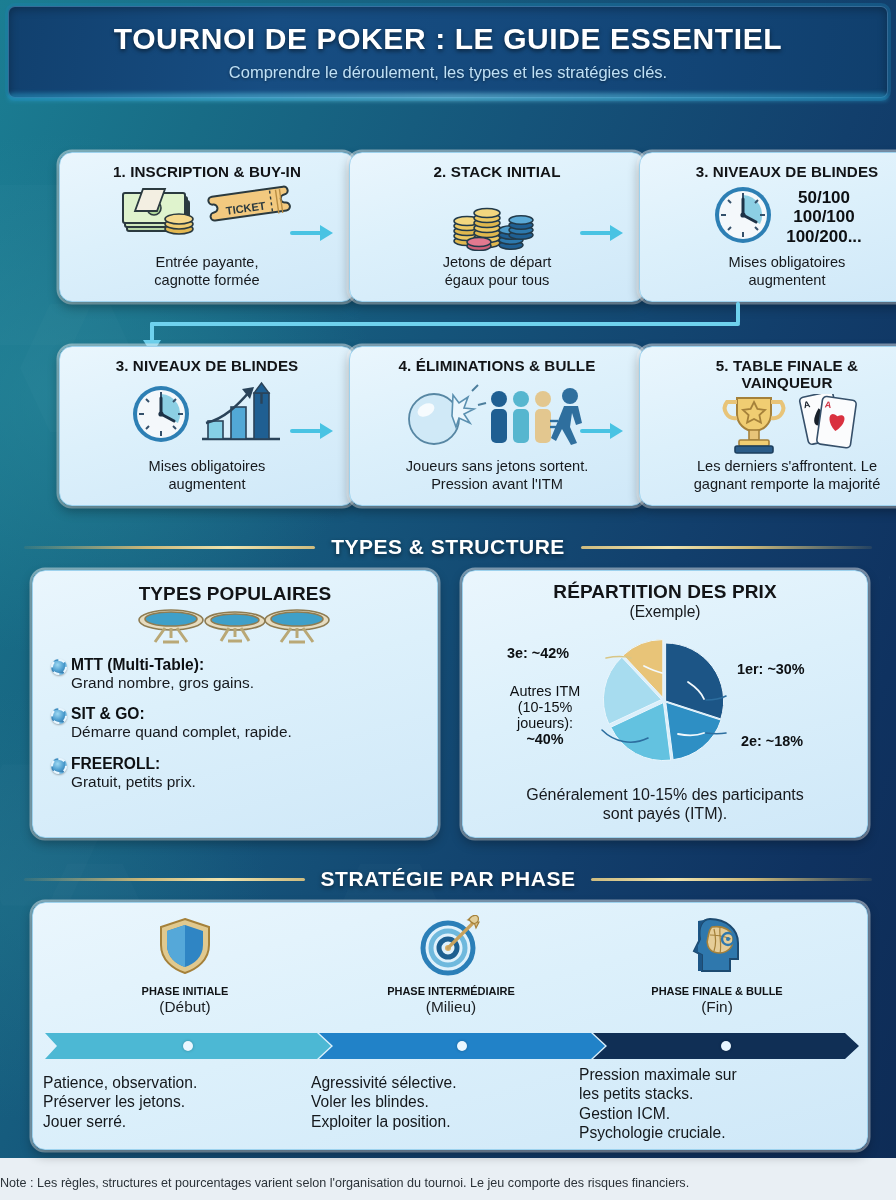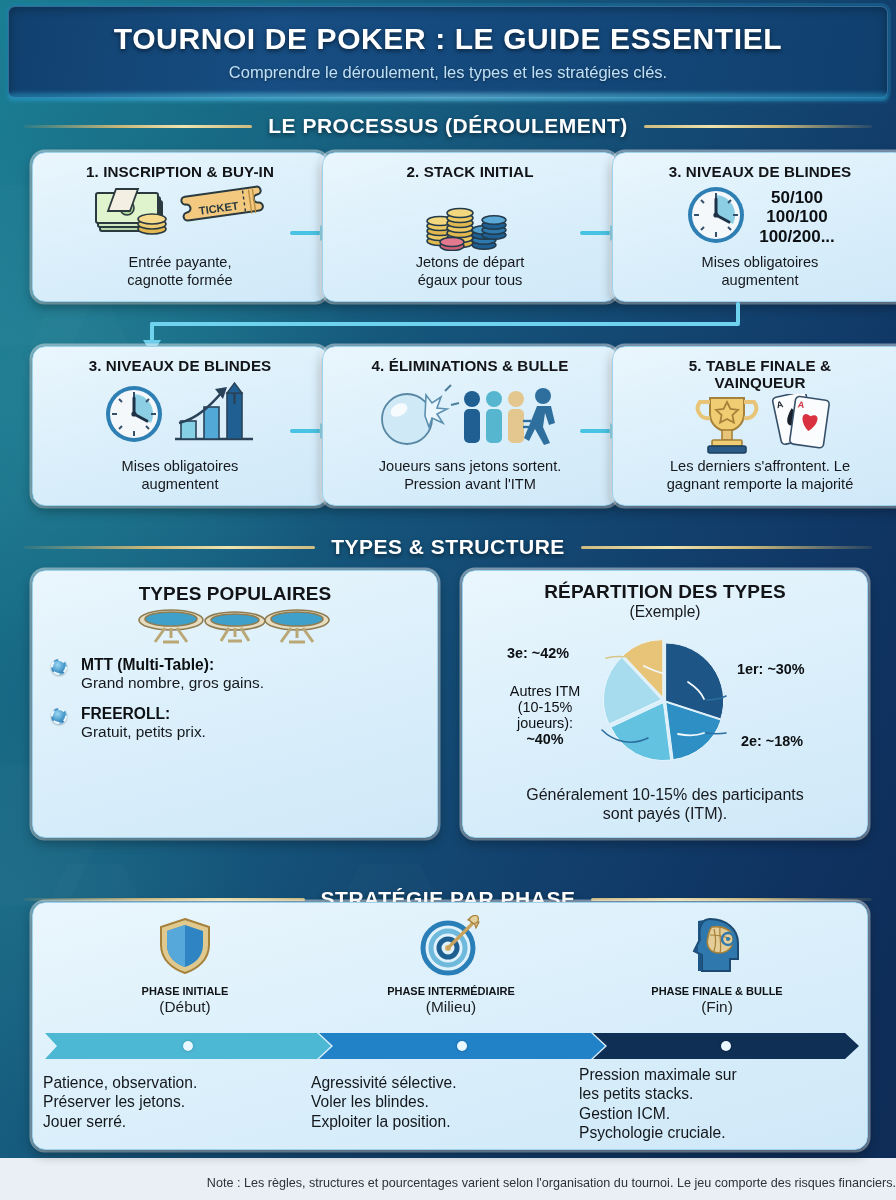--- a/index.html
+++ b/index.html
@@ -87,21 +87,21 @@
   }
   .card .ttl {
     text-align: center; font-weight: 700; color: #121417;
     font-size: 15.2px; letter-spacing: .1px; line-height: 1.12;
   }
   .card .desc {
     text-align: center; color: #16191d; font-size: 14.6px; line-height: 1.2;
   }
 
   
-  .pcard { width: 296px; height: 150px; padding: 10px 8px 8px; display:flex; flex-direction:column; }
+  .pcard { width: 296px; height: 150px; padding: 10px 8px 8px; display:flex; flex-direction:column;margin-left:27px; }
   .pcard .art { flex:1; display:flex; align-items:center; justify-content:center; gap:8px; }
   .pcard .desc { padding-bottom: 4px; }
 
   
   .harrow { position: absolute; height: 22px; width: 44px; }
   .harrow .bar { position:absolute; left:0; top:9px; width:32px; height:4px; background:#49c3e3; border-radius:2px; }
   .harrow .tip {
     position:absolute; left:30px; top:3px; width:0; height:0;
     border-top: 8px solid transparent; border-bottom: 8px solid transparent;
     border-left: 13px solid #49c3e3;
@@ -111,21 +111,21 @@
   .elbow .h { position:absolute; left:0; top:20px; height:4px; background:#6fd2ee; border-radius:2px;}
   .elbow .v2 { position:absolute; left:0; top:20px; width:4px; height:22px; background:#6fd2ee; border-radius:2px;}
   .elbow .tip {
     position:absolute; left:-7px; top:38px; width:0; height:0;
     border-left: 9px solid transparent; border-right: 9px solid transparent;
     border-top: 14px solid #6fd2ee;
   }
 
   
   .bullets { padding: 0 14px; }
-  .brow { display:flex; gap:14px; margin-bottom: 13px; }
+  .brow { display:flex; gap:4px; margin-bottom: 13px; }
   .chipdot {
     flex: 0 0 auto; margin-top: 3px;
     width: 16px; height: 16px; border-radius: 50%;
     background: radial-gradient(circle at 38% 32%, #9ed8f2 0%, #4f9fd0 55%, #2c6e9f 100%);
     border: 2px dashed #e8f6ff;
     box-shadow: 0 1px 2px rgba(0,0,0,.3);
   }
   .btxt .bt { font-weight: 700; font-size: 15.6px; color: #0d1013; }
   .btxt .bd { font-size: 15.4px; color: #16191d; line-height: 1.18; }
 
@@ -138,21 +138,21 @@
   
   .phase { position:absolute; top: 14px; width: 268px; text-align:center; }
   .phase .pn { font-weight:700; font-size:11px; color:#101316; line-height:1.1; }
   .phase .ps { font-size:15.4px; color:#1a1e22; margin-top:1px; }
   .band { position:absolute; height: 26px; display:flex; align-items:center; justify-content:center; }
   .band .dot { width:10px; height:10px; border-radius:50%; background:#eaf7ff; box-shadow:0 0 3px rgba(0,0,0,.25); }
   .ptext { position:absolute; width: 280px; text-align:left; font-size:15.6px; color:#14181c; line-height:1.25; }
 
   
   .note {
-    position:absolute; left:0; right:0; bottom: 10px; text-align:right;
+    position:absolute; left:0; right:0; bottom: 10px; text-align:left;
     font-size: 12.6px; color:#2b3238;
   }
 </style>
 </head>
 <body>
 
 <div id="page">
 
   <div class="backdrop">
     <div class="hexlayer">
@@ -167,25 +167,20 @@
       <div class="hexline" style="left:120px; top:870px; width:160px; height:184px;"></div>
     </div>
   </div>
 
   <div class="header">
     <h1>TOURNOI DE POKER : LE GUIDE ESSENTIEL</h1>
     <h2>Comprendre le déroulement, les types et les stratégies clés.</h2>
   </div>
   <div class="header-glow"></div>
 
-  <div class="sec" style="top:114px;">
-    <div class="rule"></div>
-    <div class="sec-title">LE PROCESSUS (DÉROULEMENT)</div>
-    <div class="rule r2"></div>
-  </div>
 
   <div class="card pcard" style="left:32px; top:152px;">
     <div class="ttl">1. INSCRIPTION &amp; BUY-IN</div>
     <div class="art">
       <svg width="172" height="64" viewBox="0 0 172 64">
         <g>
           <rect x="6" y="16" width="62" height="30" rx="2" fill="#b9d8a9" stroke="#2b3a3f" stroke-width="2"></rect>
           <rect x="4" y="12" width="62" height="30" rx="2" fill="#cfe8bd" stroke="#2b3a3f" stroke-width="2"></rect>
           <rect x="2" y="8" width="62" height="30" rx="2" fill="#dff3cd" stroke="#2b3a3f" stroke-width="2"></rect>
           <circle cx="33" cy="23" r="7" fill="#aed79a" stroke="#2b3a3f" stroke-width="1.6"></circle>
@@ -426,29 +421,36 @@
       <div class="brow">
         <span class="chipdot"></span>
         <span class="btxt">
           <div class="bt">MTT (Multi-Table):</div>
           <div class="bd">Grand nombre, gros gains.</div>
         </span>
       </div>
       <div class="brow">
         <span class="chipdot"></span>
         <span class="btxt">
+          <div class="bt">SIT &amp; GO:</div>
+          <div class="bd">Démarre quand complet, rapide.</div>
+        </span>
+      </div>
+      <div class="brow">
+        <span class="chipdot"></span>
+        <span class="btxt">
           <div class="bt">FREEROLL:</div>
           <div class="bd">Gratuit, petits prix.</div>
         </span>
       </div>
     </div>
   </div>
 
   <div class="card" style="left:462px; top:570px; width:406px; height:268px; padding:10px 4px 4px;">
-    <div class="ttl" style="font-size:19px;">RÉPARTITION DES TYPES</div>
+    <div class="ttl" style="font-size:19px;">RÉPARTITION DES PRIX</div>
     <div class="desc" style="font-size:15.6px; margin-top:1px;">(Exemple)</div>
 
     <div class="pie-wrap pie">
       <svg width="122" height="122" viewBox="-61 -61 122 122">
 
         <g transform="translate(1.6,1.0)">
           <path d="M0 0 L0 -58 A58 58 0 0 1 55.2 17.9 Z" fill="#1c5586" stroke="#eaf6fd" stroke-width="1"></path>
         </g>
 
         <g transform="translate(1.8,2.2)">
@@ -492,21 +494,21 @@
       <div class="plabel reg" style="position:static;">Autres ITM</div>
       <div class="plabel reg" style="position:static;">(10-15%</div>
       <div class="plabel reg" style="position:static;">joueurs):</div>
       <div class="plabel" style="position:static;">~40%</div>
     </div>
 
     <div class="desc" style="position:absolute; left:10px; right:10px; bottom:14px; font-size:16px; white-space:pre-line;">Généralement 10-15% des participants
 sont payés (ITM).</div>
   </div>
 
-  <div class="sec" style="top:867px;margin-top:20px;">
+  <div class="sec" style="top:867px;">
     <div class="rule"></div>
     <div class="sec-title">STRATÉGIE PAR PHASE</div>
     <div class="rule r2"></div>
   </div>
 
   <div class="card" style="left:32px; top:902px; width:836px; height:248px;">
 
     <div style="position:absolute; left:18px; top:12px; width:268px; text-align:center;">
       <svg width="62" height="62" viewBox="0 0 62 62">
         <path d="M31 4 L55 12 V30 C55 45, 43 54, 31 58 C19 54, 7 45, 7 30 V12 Z" fill="#e0c98f" stroke="#a5813a" stroke-width="2"></path>

